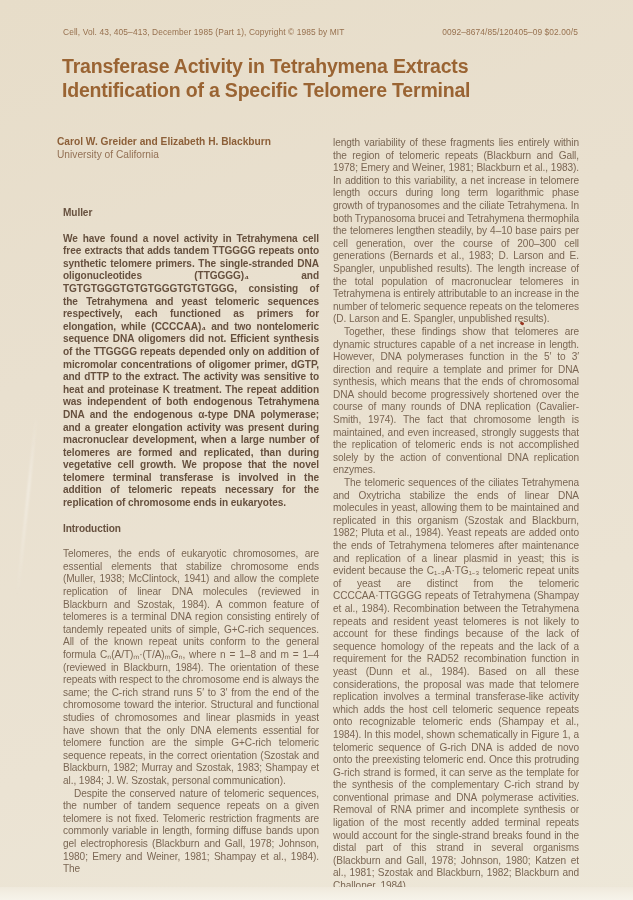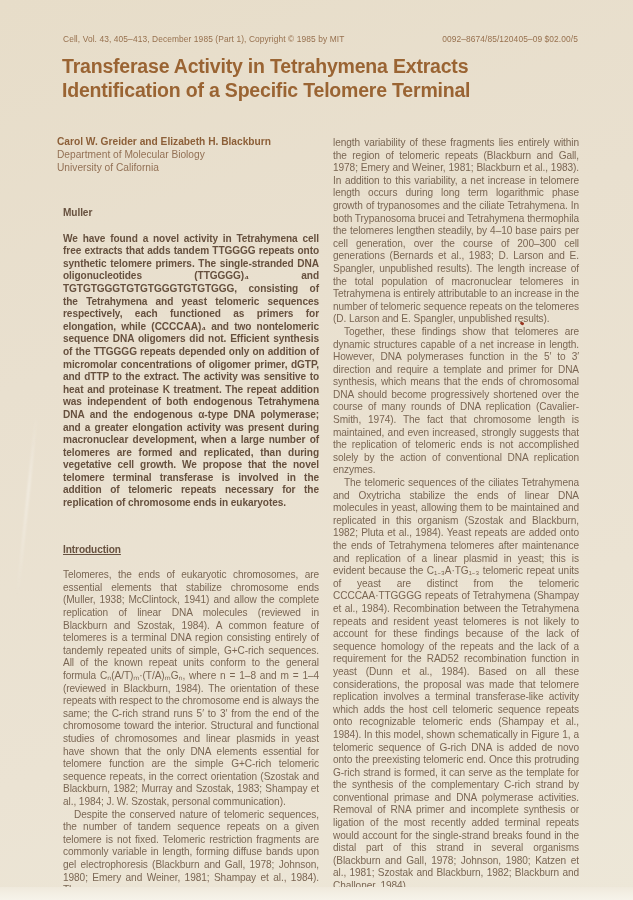--- a/index.html
+++ b/index.html
@@ -26,21 +26,21 @@
   .page-crease {
     position: absolute;
     left: 26px; top: 415px;
     width: 2px; height: 180px;
     background: linear-gradient(180deg, rgba(255,255,255,0) 0%, rgba(255,255,255,0.45) 40%, rgba(255,255,255,0.25) 70%, rgba(255,255,255,0) 100%);
     transform: rotate(6deg);
     filter: blur(1px);
   }
   .journal-header {
     position: absolute;
-    top: 34px; left: 63px; right: 55px;
+    top: 27px; left: 63px; right: 55px;
     display: flex;
     justify-content: space-between;
     font-size: 8.4px;
     letter-spacing: 0.1px;
     color: #97714f;
   }
   .paper-title {
     position: absolute;
     top: 55px; left: 62px; width: 520px;
     font-size: 19.5px;
@@ -69,21 +69,21 @@
     letter-spacing: -0.08px;
     color: #7a6653;
   }
   .col-left  { top: 207px; left: 63px;  width: 256px; }
   .col-right { top: 137px; left: 333px; width: 246px; }
   .heading {
     font-weight: bold;
     color: #67513f;
     margin: 0 0 13px 0;
   }
-  .heading.gap-before { margin-top: 34px; text-decoration: underline; }
+  .heading.gap-before { margin-top: 13px; }
   .para {
     margin: 0;
     text-align: justify;
   }
   .para.bold {
     font-weight: bold;
     color: #66503e;
   }
   .para.indent { text-indent: 11px; }
   .ink-speck {
@@ -105,21 +105,20 @@
     <span>0092–8674/85/120405–09 $02.00/5</span>
   </div>
 
   <div class="paper-title">
     <div>Transferase Activity in Tetrahymena Extracts</div>
     <div>Identification of a Specific Telomere Terminal</div>
   </div>
 
   <div class="author-block">
     <div class="author-line">Carol W. Greider and Elizabeth H. Blackburn</div>
-    <div class="affiliation-line">Department of Molecular Biology</div>
     <div class="affiliation-line">University of California</div>
   </div>
 
   <div class="col col-left">
       <div class="heading">Muller</div>
       <div class="para bold">We have found a novel activity in Tetrahymena cell free extracts that adds tandem TTGGGG repeats onto synthetic telomere primers. The single-stranded DNA oligonucleotides (TTGGGG)₄ and TGTGTGGGTGTGTGGGTGTGTGGG, consisting of the Tetrahymena and yeast telomeric sequences respectively, each functioned as primers for elongation, while (CCCCAA)₄ and two nontelomeric sequence DNA oligomers did not. Efficient synthesis of the TTGGGG repeats depended only on addition of micromolar concentrations of oligomer primer, dGTP, and dTTP to the extract. The activity was sensitive to heat and proteinase K treatment. The repeat addition was independent of both endogenous Tetrahymena DNA and the endogenous α-type DNA polymerase; and a greater elongation activity was present during macronuclear development, when a large number of telomeres are formed and replicated, than during vegetative cell growth. We propose that the novel telomere terminal transferase is involved in the addition of telomeric repeats necessary for the replication of chromosome ends in eukaryotes.</div>
       <div class="heading gap-before">Introduction</div>
       <div class="para">Telomeres, the ends of eukaryotic chromosomes, are essential elements that stabilize chromosome ends (Muller, 1938; McClintock, 1941) and allow the complete replication of linear DNA molecules (reviewed in Blackburn and Szostak, 1984). A common feature of telomeres is a terminal DNA region consisting entirely of tandemly repeated units of simple, G+C-rich sequences. All of the known repeat units conform to the general formula Cₙ(A/T)ₘ·(T/A)ₘGₙ, where n = 1–8 and m = 1–4 (reviewed in Blackburn, 1984). The orientation of these repeats with respect to the chromosome end is always the same; the C-rich strand runs 5′ to 3′ from the end of the chromosome toward the interior. Structural and functional studies of chromosomes and linear plasmids in yeast have shown that the only DNA elements essential for telomere function are the simple G+C-rich telomeric sequence repeats, in the correct orientation (Szostak and Blackburn, 1982; Murray and Szostak, 1983; Shampay et al., 1984; J. W. Szostak, personal communication).</div>
       <div class="para indent">Despite the conserved nature of telomeric sequences, the number of tandem sequence repeats on a given telomere is not fixed. Telomeric restriction fragments are commonly variable in length, forming diffuse bands upon gel electrophoresis (Blackburn and Gall, 1978; Johnson, 1980; Emery and Weiner, 1981; Shampay et al., 1984). The</div>
     </div>

